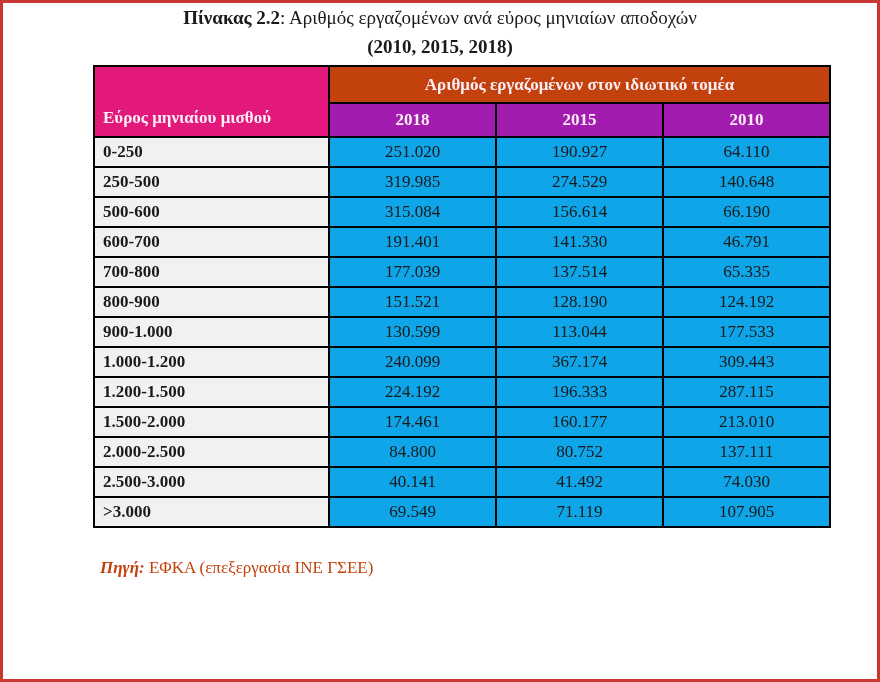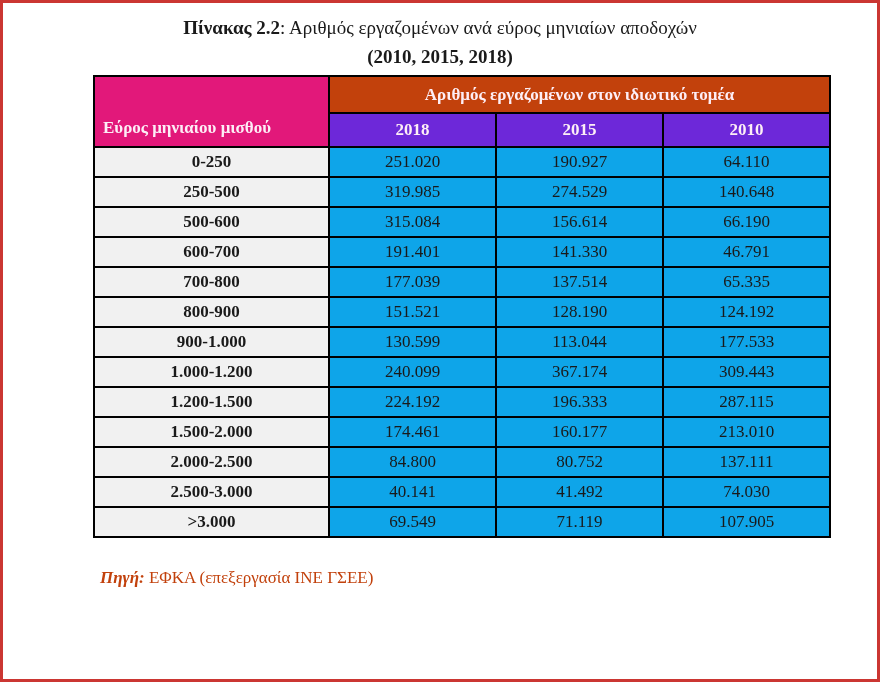--- a/index.html
+++ b/index.html
@@ -11,21 +11,21 @@
   .page {
     position: relative;
     width: 880px;
     height: 682px;
     box-sizing: border-box;
     border: 3px solid #cb3632;
     background: #ffffff;
     overflow: hidden;
   }
   .title-block {
-    padding-top: 10px;
+    padding-top: 0;
     text-align: center;
     color: #1a1a1a;
     font-size: 19px;
     line-height: 30px;
   }
   .title-bold { font-weight: bold; }
   .title-line2 {
     text-align: center;
     color: #1a1a1a;
     font-size: 19px;
@@ -57,34 +57,34 @@
   th.range-header {
     background: #e2187a;
     color: #fdeef6;
     font-size: 17px;
     font-weight: bold;
     text-align: left;
     vertical-align: bottom;
     padding: 2px 8px 8px 8px;
   }
   th.year-header {
-    background: #6d28d9;
+    background: #a21caf;
     color: #fdeef6;
     font-size: 17px;
     font-weight: bold;
     text-align: center;
     height: 34px;
     padding: 2px 15px;
   }
   td.range-cell {
     background: #f1f1f1;
     color: #1a1a1a;
     font-size: 17px;
     font-weight: bold;
-    text-align: center;
+    text-align: left;
     padding: 2px 8px;
     height: 30px;
   }
   td.value-cell {
     background: #0ea5e9;
     color: #1a1a1a;
     font-size: 17px;
     text-align: center;
     padding: 2px 4px;
     height: 30px;

